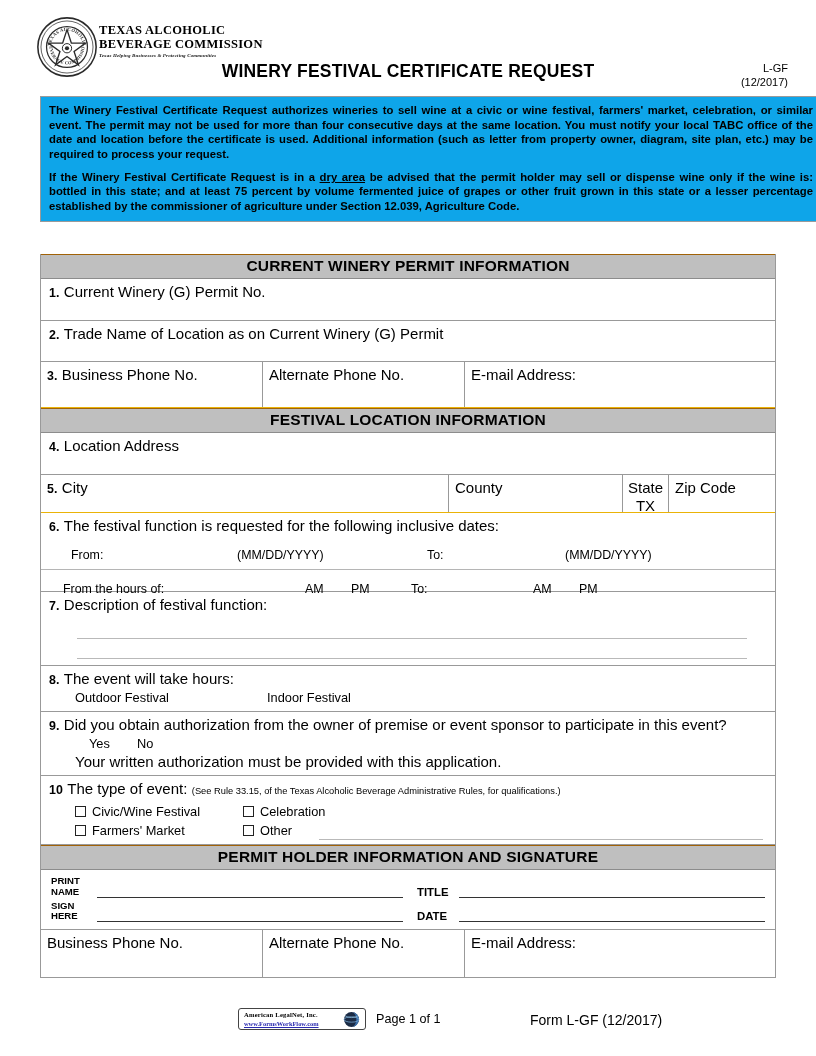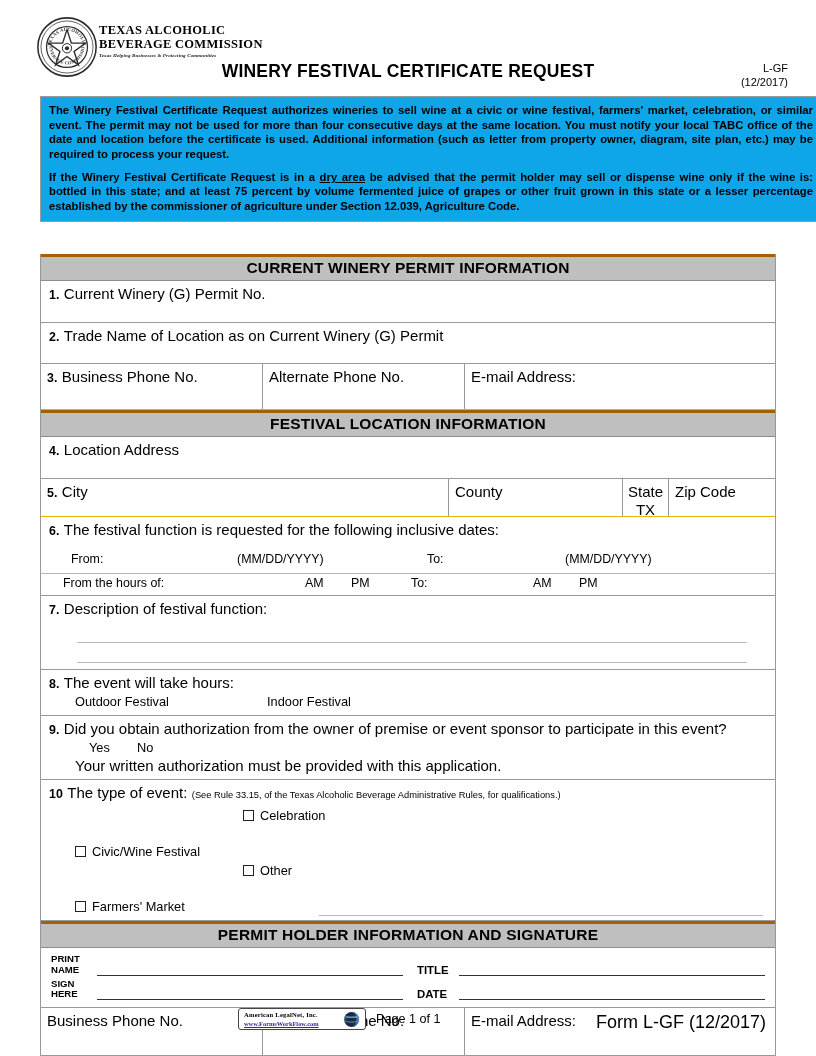--- a/index.html
+++ b/index.html
@@ -103,21 +103,21 @@
     position: absolute;
     left: 40px;
     top: 254px;
     width: 736px;
     box-sizing: border-box;
     border-left: 1px solid #999;
     border-right: 1px solid #999;
   }
   .section-bar {
     background: #bfbfbf;
-    border-top: 3px solid #a16207;
+    border-top: 1px solid #a16207;
     border-bottom: 1px solid #8c8c8c;
     text-align: center;
     font-size: 15.5px;
     font-weight: bold;
     letter-spacing: 0.2px;
     padding: 2px 0 3px 0;
     line-height: 1.15;
   }
   .row {
     border-bottom: 1px solid #999;
@@ -157,21 +157,21 @@
     font-size: 12.4px;
   }
   .q6 .dateline span { position: absolute; top: 0; }
   .hoursrow {
     border-top: 1px solid #b5b5b5;
     position: relative;
     height: 19px;
     font-size: 12.4px;
     padding-top: 2px;
   }
-  .hoursrow span { position: absolute; top: 2px; text-align: right; }
+  .hoursrow span { position: absolute; top: 12px; text-align: right; }
 
   
   .q7 { padding: 4px 6px 6px 8px; }
   .wline {
     border-bottom: 1px solid #b9b9b9;
     height: 1px;
     margin: 0 22px 0 28px;
   }
   .sp20 { height: 22px; }
   .sp18 { height: 18px; }
@@ -195,21 +195,21 @@
   
   .q10 { padding: 4px 6px 4px 8px; }
   .q10 .small {
     font-size: 9.3px;
   }
   .q10 .grid {
     margin-top: 4px;
     margin-left: 26px;
   }
   .q10 .grid .r { display: flex; }
-  .q10 .grid .c1 { width: 168px; margin-top: 36px; }
+  .q10 .grid .c1 { width: 168px; }
   .q10 .grid .c2 { width: 200px; }
   .otherline {
     position: absolute;
     left: 278px;
     right: 12px;
     bottom: 4px;
     border-bottom: 1px solid #b9b9b9;
   }
 
   
@@ -289,23 +289,23 @@
     height: 17px;
   }
   .pageno {
     position: absolute;
     left: 376px;
     top: 6px;
     font-size: 12.6px;
   }
   .formno {
     position: absolute;
-    left: 596px;
+    left: 530px;
     top: 6px;
-    font-size: 18px;
+    font-size: 14px;
   }
 </style>
 </head>
 <body>
 
 <div class="page">
 
   <div class="header">
 
     <div class="seal">

